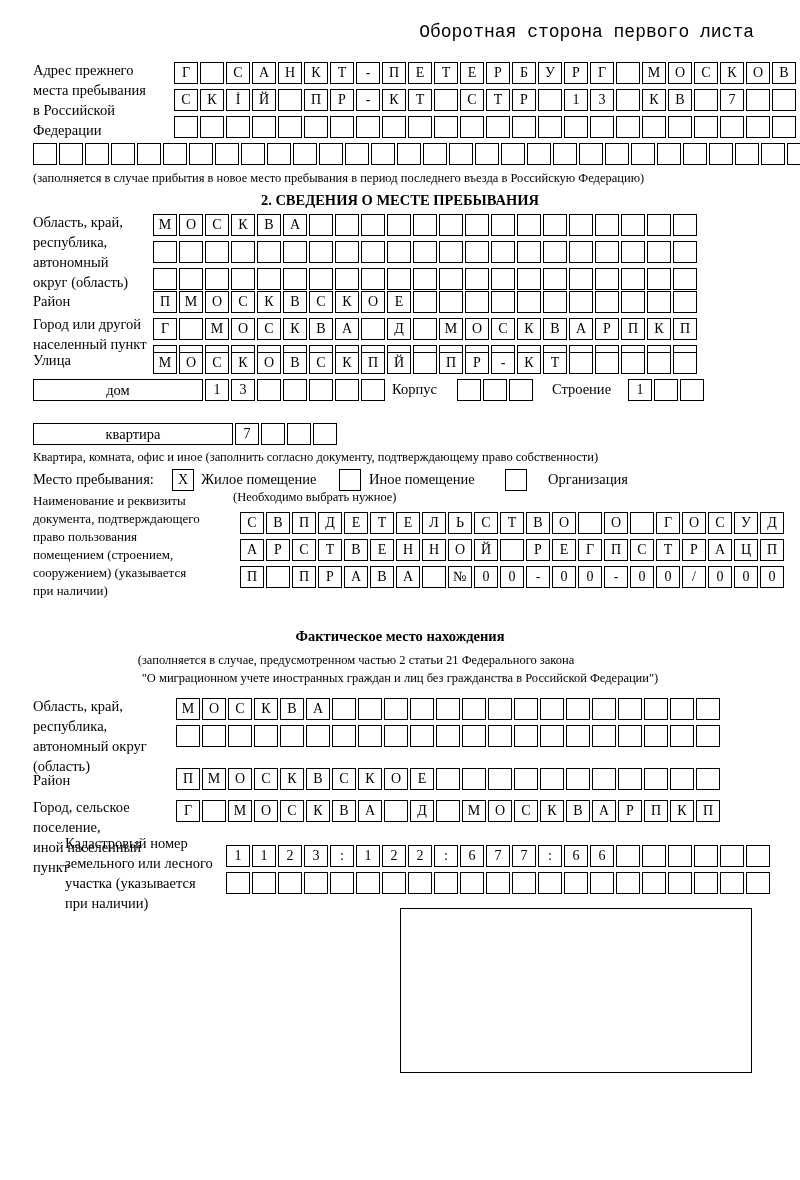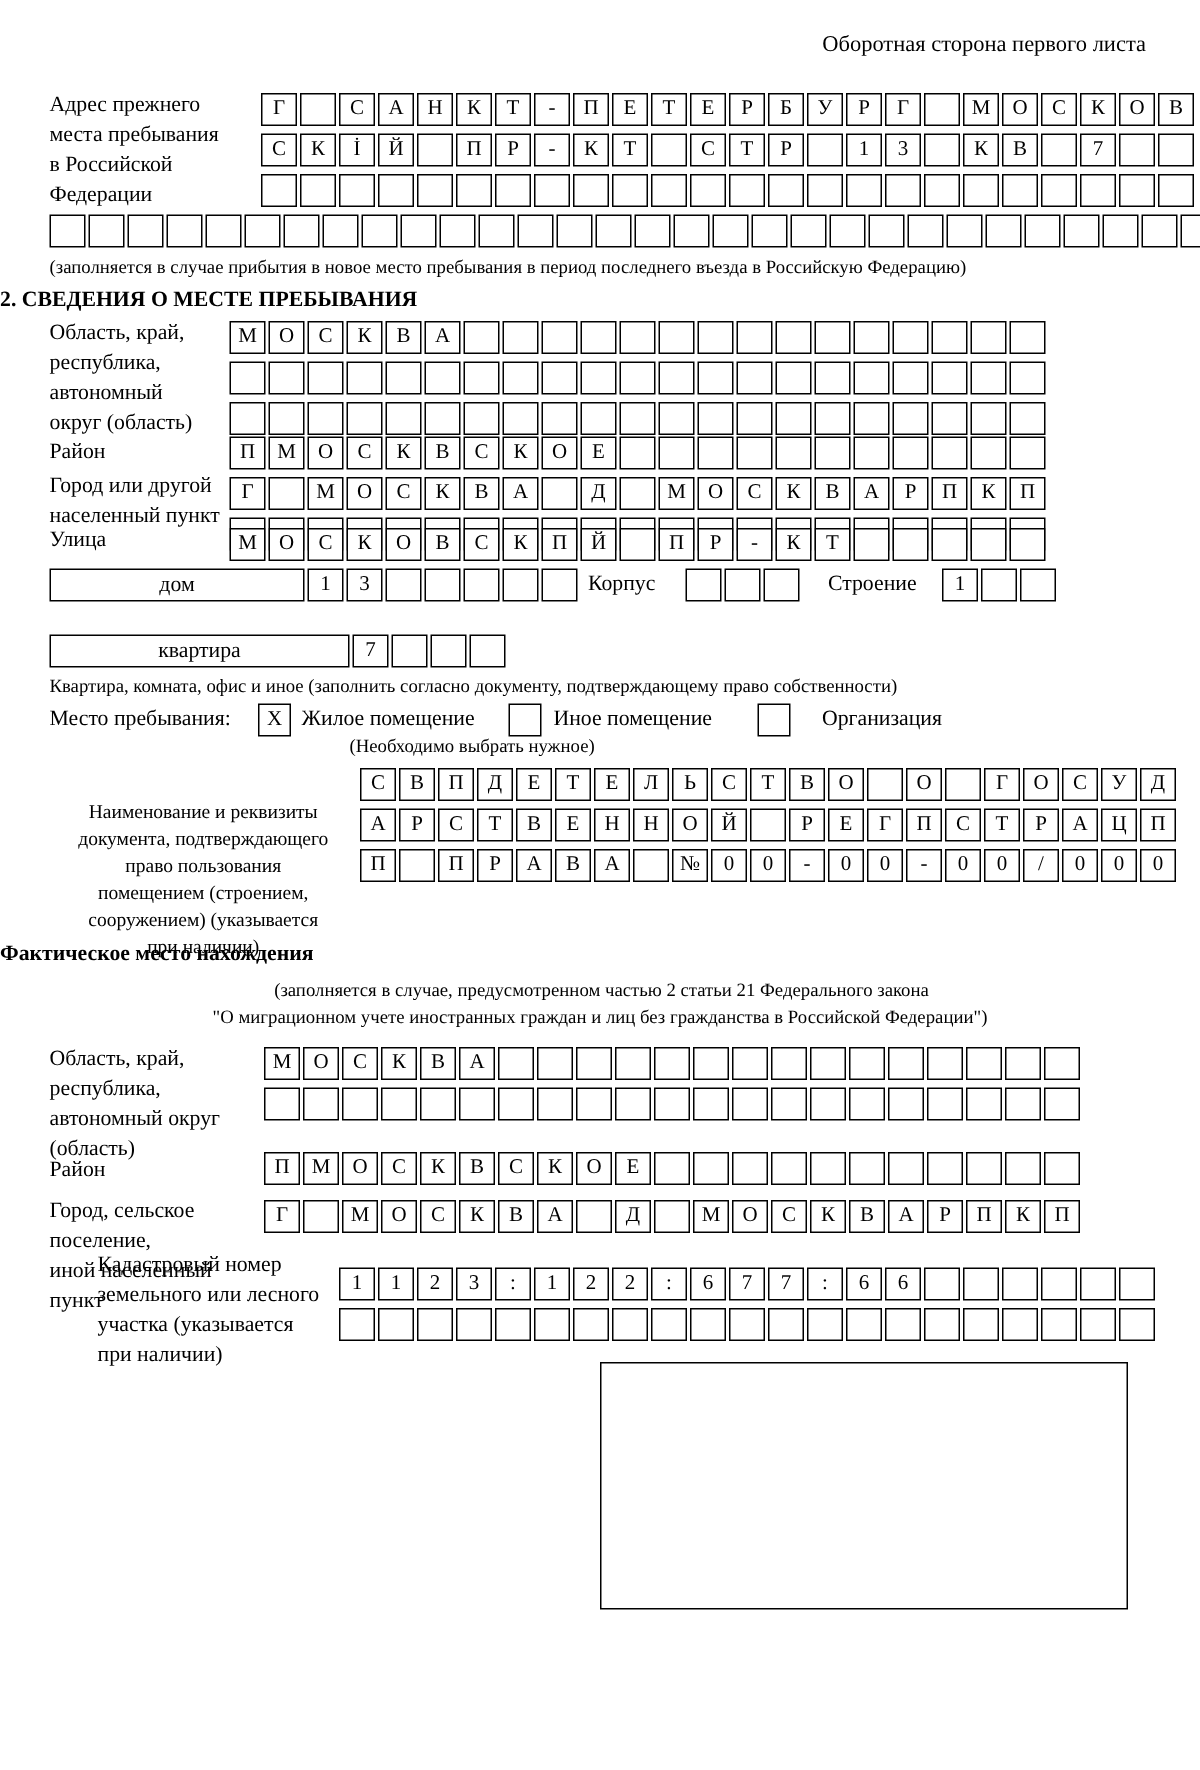--- a/index.html
+++ b/index.html
@@ -16,23 +16,24 @@
     overflow: hidden;
   }
   .page {
     position: relative;
     width: 800px;
     height: 1180px;
   }
   .abs { position: absolute; }
 
   .hdr-right {
-    right: 36px;
+    right: 46px;
     top: 22px;
-    font-size: 15px;
+    font-size: 18px;
+    font-family: Liberation Mono, monospace;
   }
 
   .lbl {
     font-size: 14.5px;
     line-height: 20px;
   }
   .lbl-sm {
     font-size: 13px;
     line-height: 18px;
   }
@@ -85,20 +86,21 @@
   }
 
   .stamp-box {
     border: 1px solid #000;
     box-sizing: border-box;
   }
 
   .section-title {
     font-size: 14.5px;
     font-weight: bold;
+    text-align: center;
   }
 </style>
 </head>
 <body>
 
 <div class="page">
 
   <div class="abs hdr-right">Оборотная сторона первого листа</div>
 
   <div class="abs lbl" style="left:33px; top:60px; width:145px;">
@@ -434,21 +436,21 @@
 
   <div class="abs lbl" style="left:33px; top:469px;">Место пребывания:</div>
   <div class="abs checkbox" style="left:172px; top:469px;">X</div>
   <div class="abs lbl" style="left:201px; top:469px;">Жилое помещение</div>
   <div class="abs checkbox" style="left:339px; top:469px;"></div>
   <div class="abs lbl" style="left:369px; top:469px;">Иное помещение</div>
   <div class="abs checkbox" style="left:505px; top:469px;"></div>
   <div class="abs lbl" style="left:548px; top:469px;">Организация</div>
   <div class="abs note" style="left:233px; top:489px;">(Необходимо выбрать нужное)</div>
 
-  <div class="abs lbl-sm" style="left:33px; top:532px; width:205px;text-align:center;">
+  <div class="abs lbl-sm" style="left:33px; top:492px; width:205px;">
     <div>Наименование и реквизиты</div>
     <div>документа, подтверждающего</div>
     <div>право пользования</div>
     <div>помещением (строением,</div>
     <div>сооружением) (указывается</div>
     <div>при наличии)</div>
   </div>
   <div class="abs row" id="s2doc-r0" style="left:240px; top:512px;">
       <div class="cell narrow">С</div>
       <div class="cell narrow">В</div>
@@ -513,21 +515,21 @@
       <div class="cell narrow">-</div>
       <div class="cell narrow">0</div>
       <div class="cell narrow">0</div>
       <div class="cell narrow">/</div>
       <div class="cell narrow">0</div>
       <div class="cell narrow">0</div>
       <div class="cell narrow">0</div>
     </div>
 
   <div class="abs section-title" style="left:0; top:628px; width:800px;">Фактическое место нахождения</div>
-  <div class="abs note center" style="left:0; top:652px; width:712px;padding-left:45px;">(заполняется в случае, предусмотренном частью 2 статьи 21 Федерального закона</div>
+  <div class="abs note center" style="left:0; top:652px; width:712px;">(заполняется в случае, предусмотренном частью 2 статьи 21 Федерального закона</div>
   <div class="abs note center" style="left:0; top:670px; width:800px;">"О миграционном учете иностранных граждан и лиц без гражданства в Российской Федерации")</div>
 
   <div class="abs lbl" style="left:33px; top:696px; width:140px;">
     <div>Область, край,</div>
     <div>республика,</div>
     <div>автономный округ</div>
     <div>(область)</div>
   </div>
   <div class="abs row" id="alreg-r0" style="left:176px; top:698px;">
       <div class="cell narrow">М</div>

